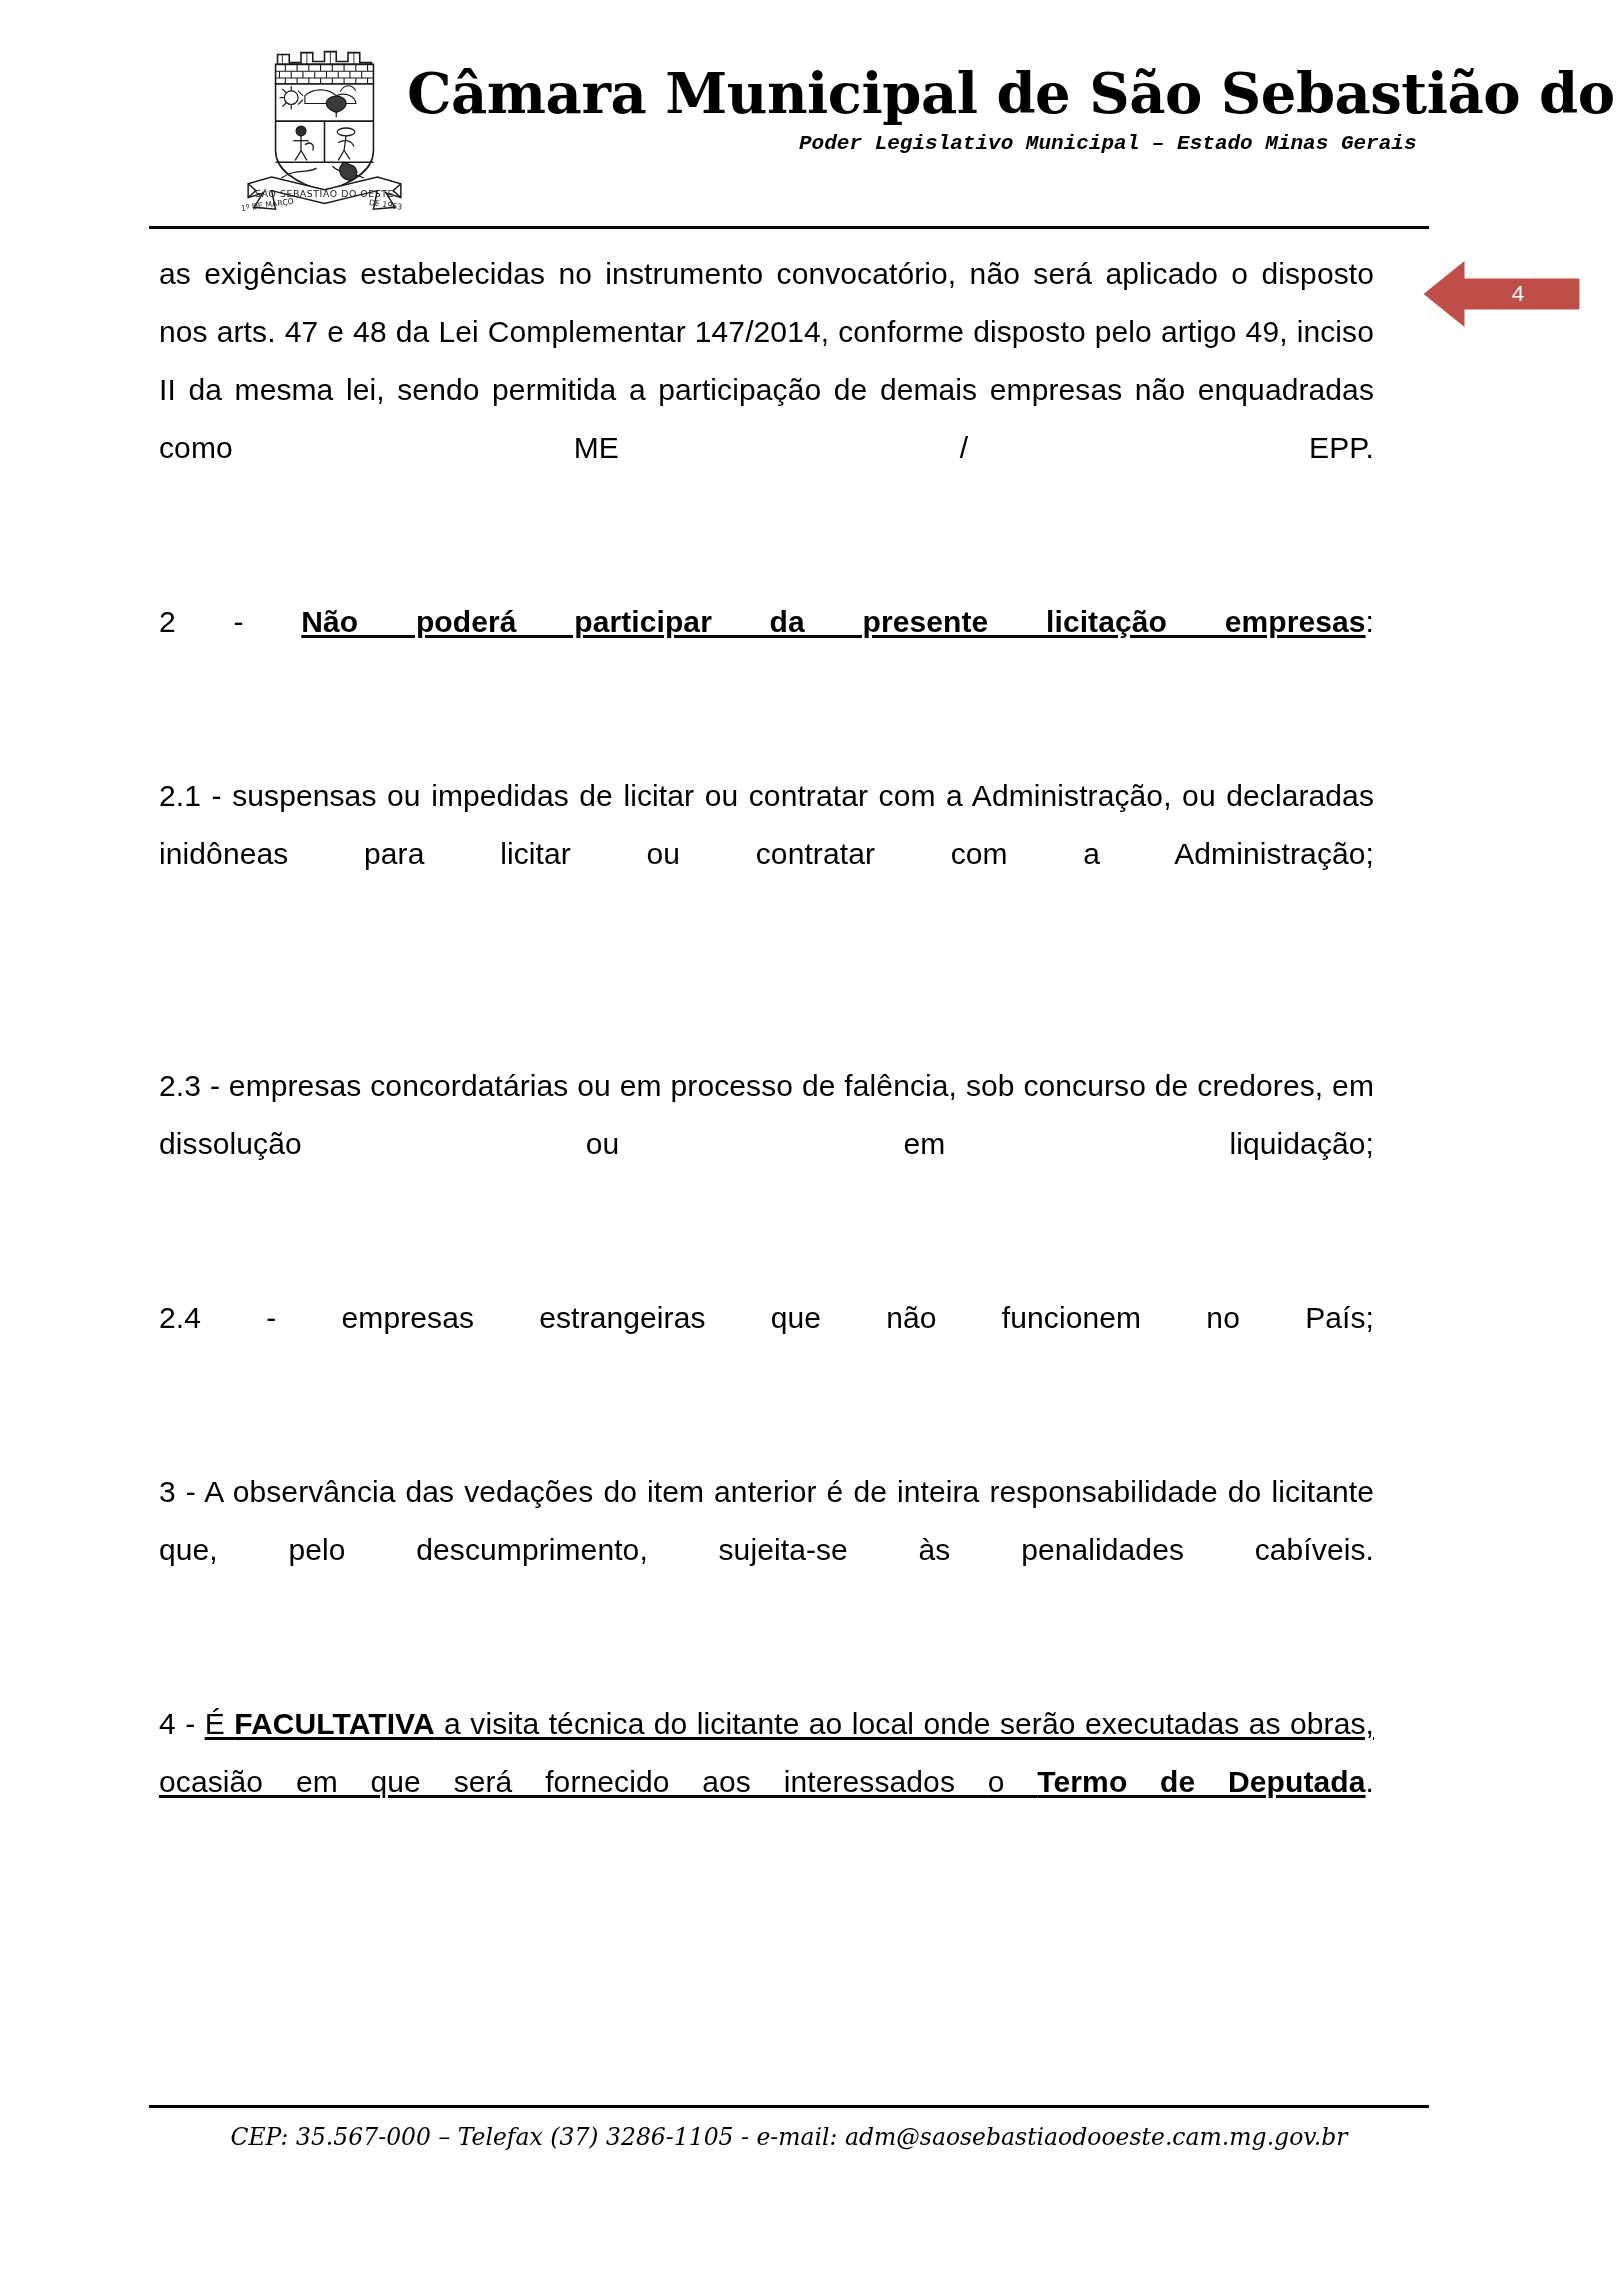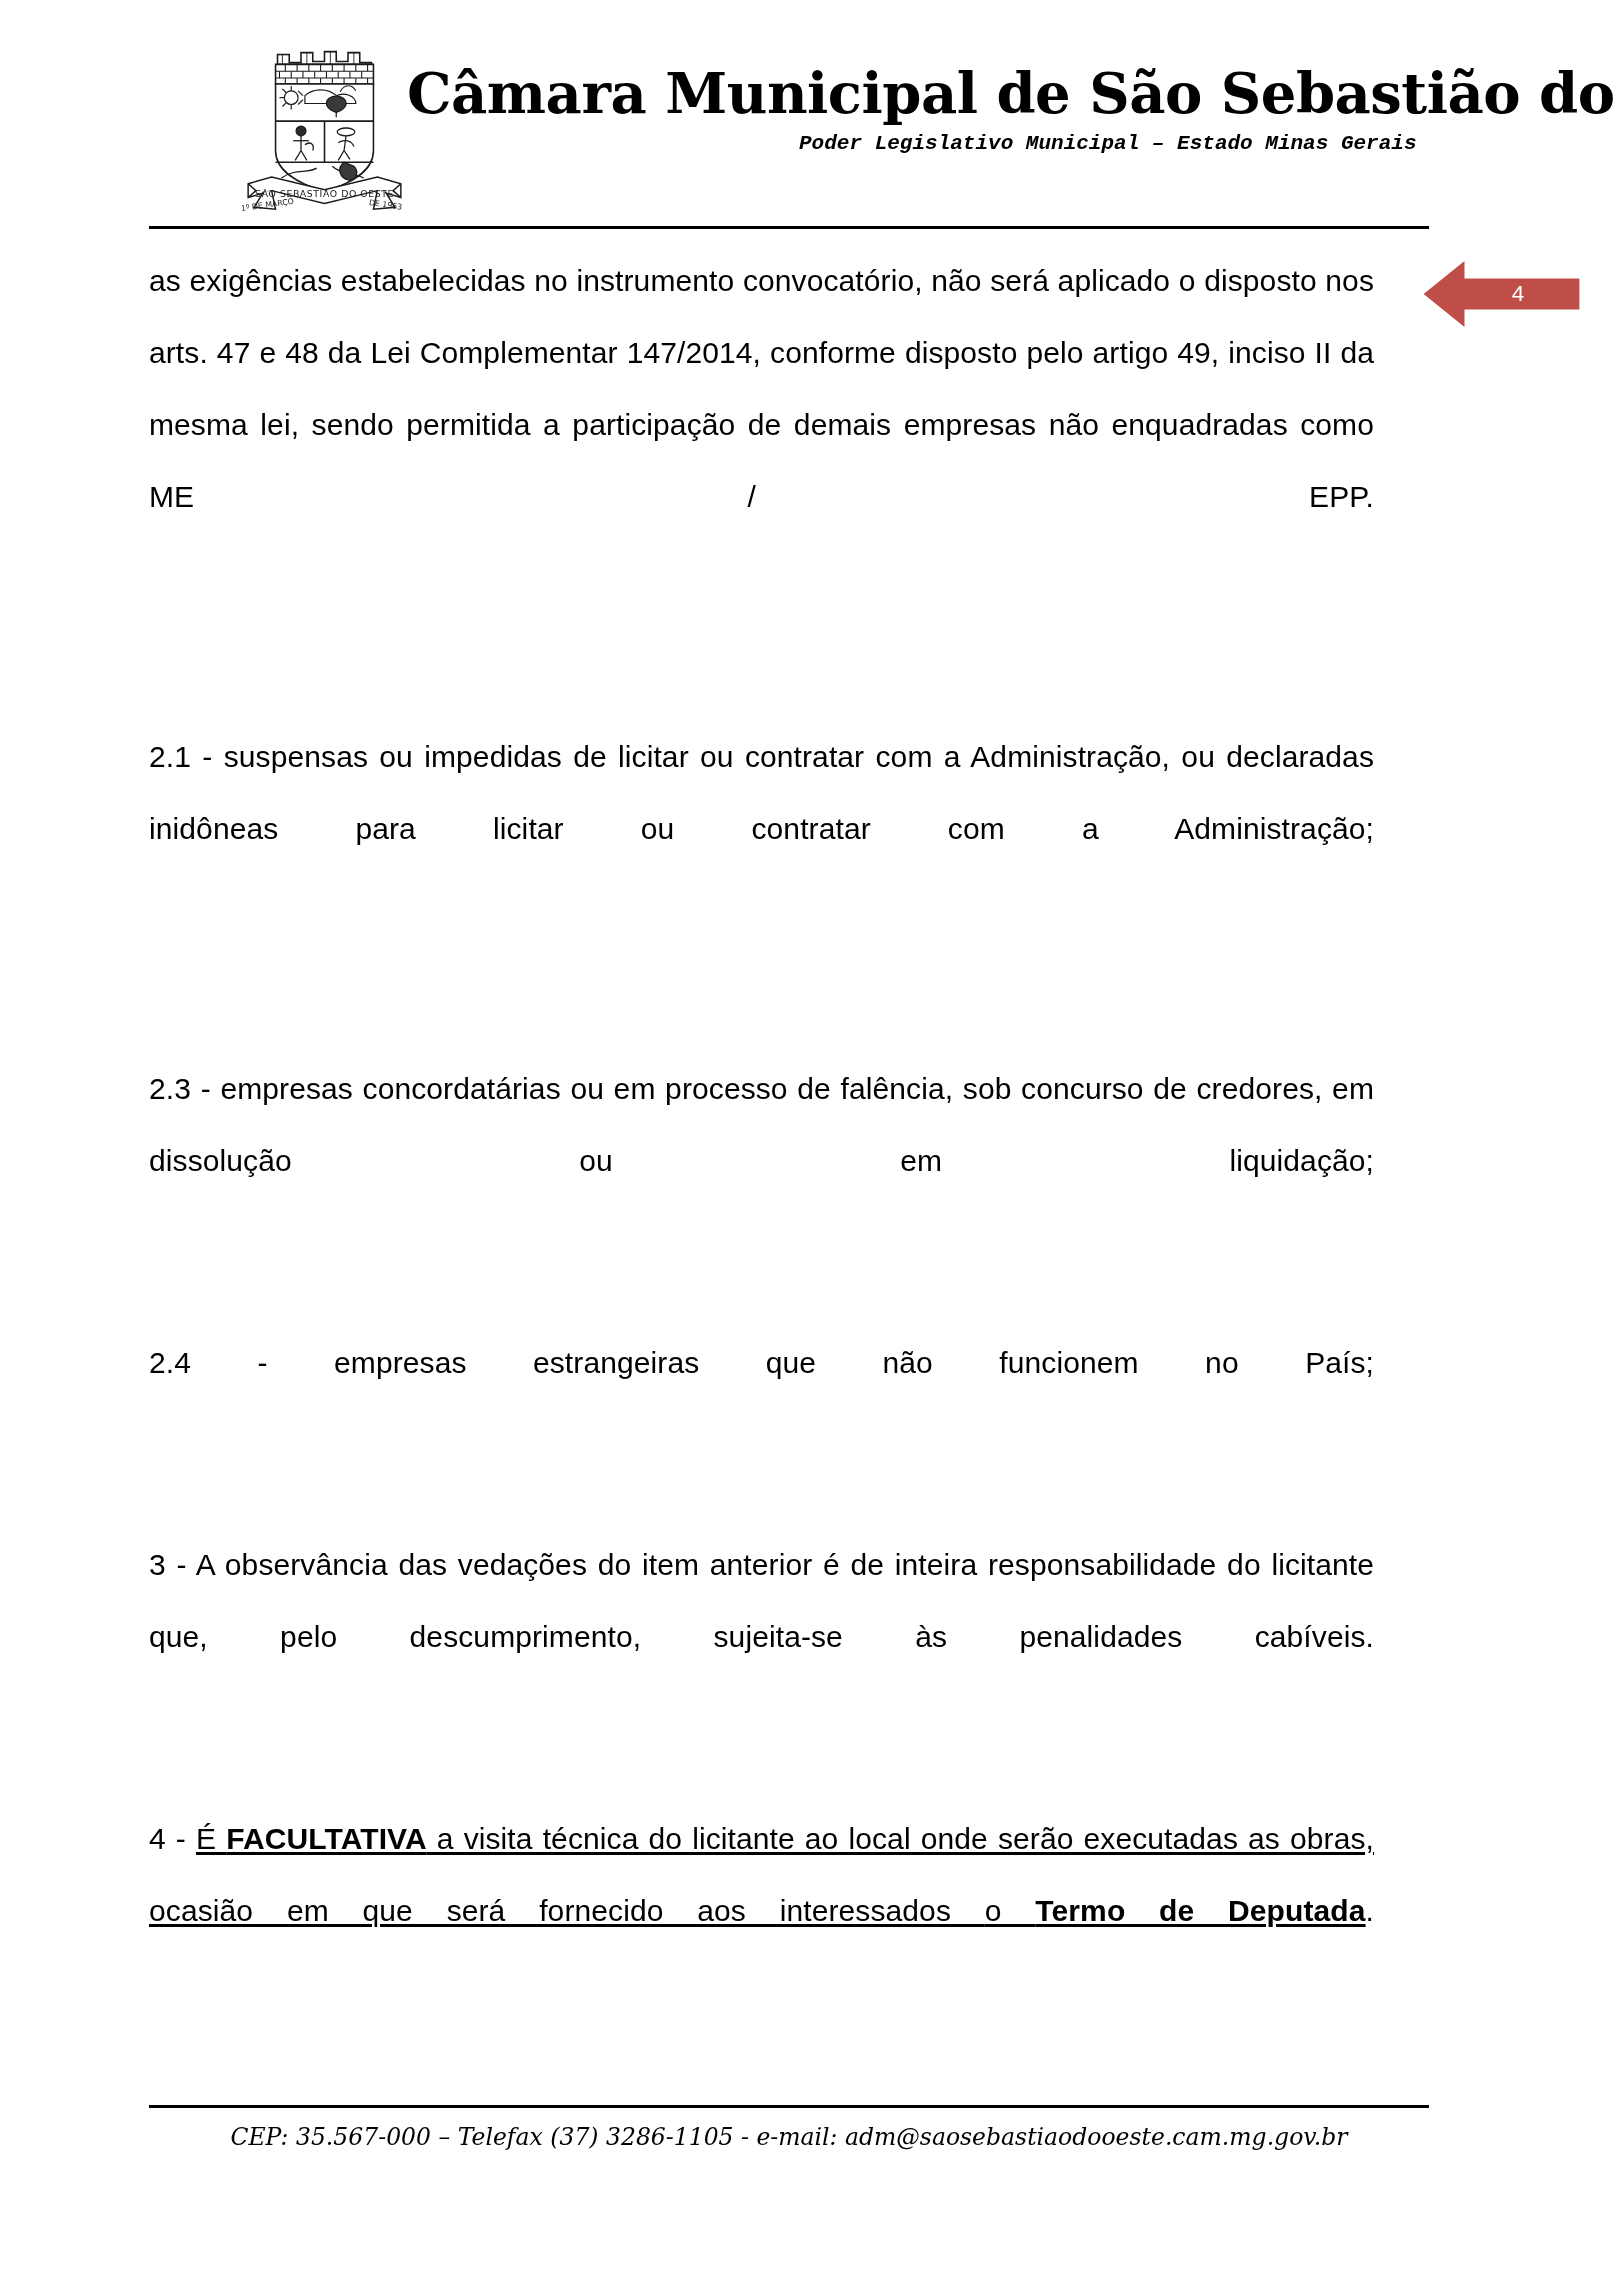--- a/index.html
+++ b/index.html
@@ -82,23 +82,23 @@
   }
 
   
   .body-area {
     position: absolute;
     left: 149px;
     top: 245px;
     width: 1225px;
   }
   p.para {
-    margin: 0 0 0 0;
+    margin: 0 0 0 10px;
     font-size: 30px;
-    line-height: 72px;
+    line-height: 58px;
     text-align: justify;
     text-justify: inter-word;
     letter-spacing: 0.1px;
   }
   p.para::after {
     content: "";
     display: inline-block;
     width: 100%;
   }
   .spacer-sm { height: 58px; }
@@ -283,20 +283,23 @@
     </svg>
     <div class="arrow-num">4</div>
   </div>
 
   <div class="body-area">
 
     <p class="para">as exigências estabelecidas no instrumento convocatório, não será aplicado o disposto nos arts. 47 e 48 da Lei Complementar 147/2014, conforme disposto pelo artigo 49, inciso II da mesma lei, sendo permitida a participação de demais empresas não enquadradas como ME / EPP.</p>
 
     <div class="spacer-sm"></div>
 
+    <p class="para">
+      <span>2 - </span><span class="bu">Não poderá participar da presente licitação empresas</span><span>:</span>
+    </p>
 
     <div class="spacer-sm"></div>
 
     <p class="para">2.1 - suspensas ou impedidas de licitar ou contratar com a Administração, ou declaradas inidôneas para licitar ou contratar com a Administração;</p>
 
     <div class="spacer-sm"></div>
 
 
     <div class="spacer-sm"></div>
 

